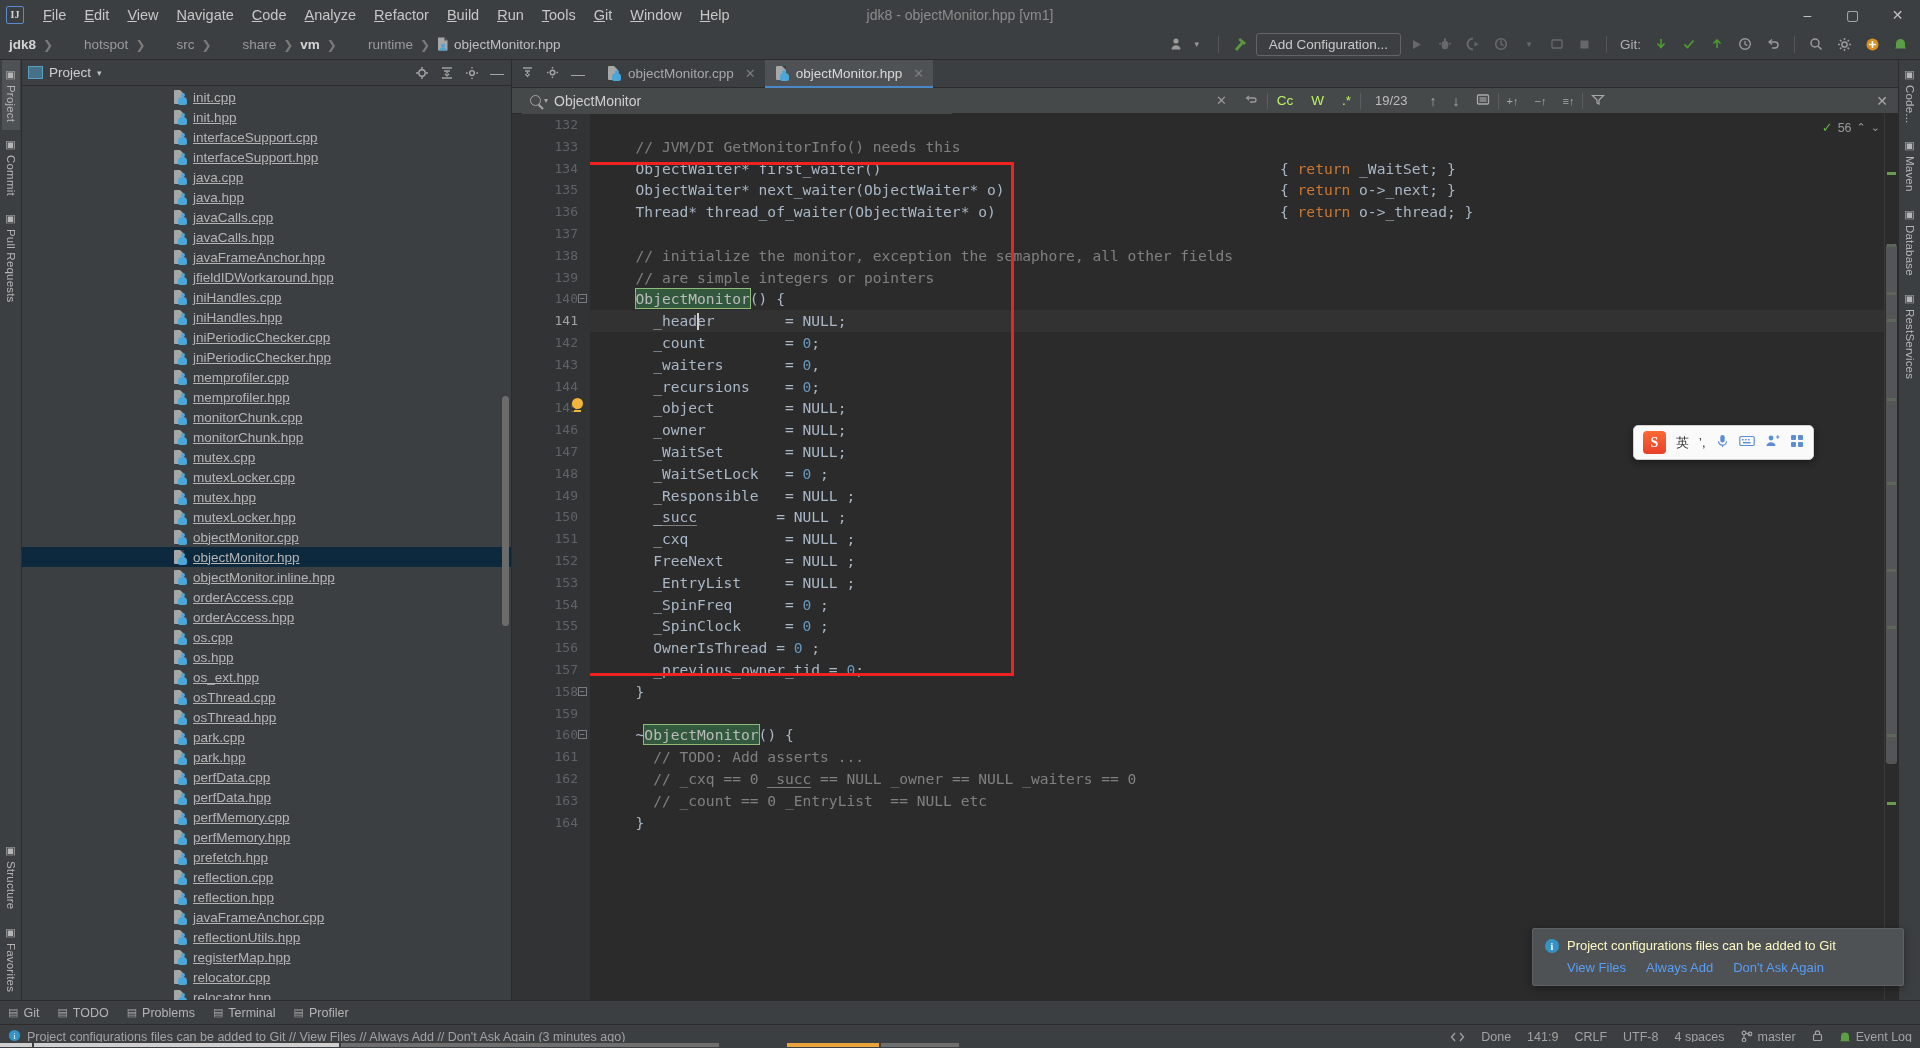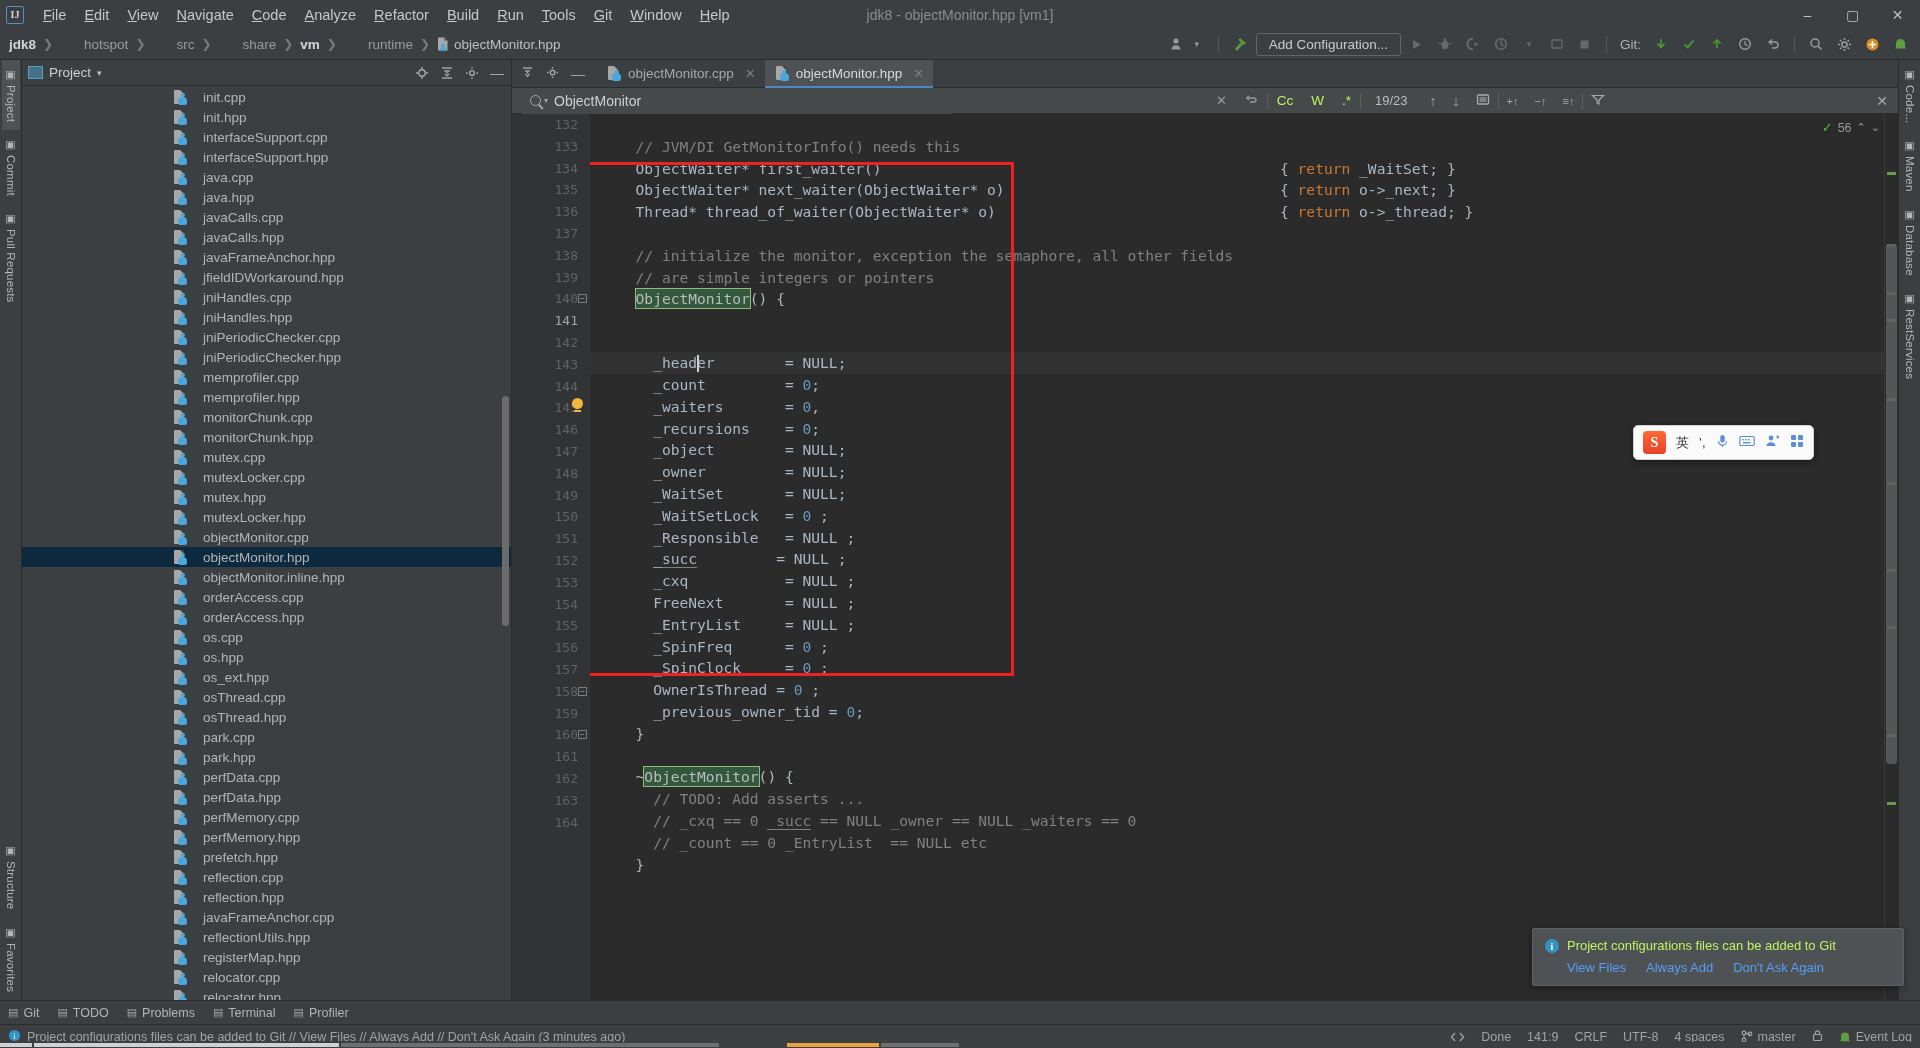--- a/index.html
+++ b/index.html
@@ -38,21 +38,21 @@
   .win-btn {
     width: 45px; height: 29px; display: flex; align-items: center; justify-content: center;
     color: #c0c0c0; font-size: 14px;
   }
 
   
   .toolbar {
     height: 31px; background: #3c3f41; display: flex; align-items: center;
     flex: 0 0 31px; border-bottom: 1px solid #2b2b2b; position: relative;
   }
-  .breadcrumb { display: flex; align-items: flex-start; padding-left: 9px; font-size: 13.5px; }
+  .breadcrumb { display: flex; align-items: flex-end; padding-left: 9px; font-size: 13.5px; }
   .crumb { color: #a9b7c6; white-space: nowrap; }
   .crumb.bold { font-weight: bold; color: #d4d4d4; }
   .crumb.plain { color: #9a9a9a; margin-left: 24px; }
   .crumb-sep { color: #7a7a7a; padding: 0 7px; font-size: 12px; }
   .crumb-file { color: #bfbfbf; display: flex; align-items: center; gap: 5px; }
 
   .tb-right { margin-left: auto; display: flex; align-items: center; gap: 4px; padding-right: 8px; }
   .tb-icon {
     width: 24px; height: 24px; display: flex; align-items: center; justify-content: center;
     color: #9a9a9a; font-size: 13px; border-radius: 3px;
@@ -109,21 +109,21 @@
   .panel-icon-box i { display: block; width: 100%; height: 100%; background: #4f9ac4; opacity:.55; }
   .caret-down { font-size: 9px; color: #c0c0c0; }
   .panel-head-right { margin-left: auto; display: flex; align-items: center; gap: 9px; }
   .ph-icon { width: 16px; height: 16px; color: #a6a6a6; display: flex; align-items: center; justify-content: center; font-size: 13px; }
 
   .tree {
     flex: 1; overflow: hidden; position: relative; padding-top: 1px;
   }
   .tree-row {
     height: 20px; display: flex; align-items: center; padding-left: 152px;
-    font-size: 13.5px; color: #b4b4b4; white-space: nowrap; gap: 16px;
+    font-size: 13.5px; color: #b4b4b4; white-space: nowrap; gap: 6px; text-decoration: underline;
   }
   .tree-row.selected { background: #0d293e; }
   .fileicon {
     width: 13px; height: 15px; position: relative; flex: 0 0 13px;
   }
   .fileicon .pg {
     position: absolute; left: 0; top: 0; width: 10px; height: 14px;
     background: #a7a7a7; border-radius: 1px;
   }
   .fileicon .pg::after {
@@ -214,21 +214,21 @@
   }
 
   .code-area {
     flex: 1; position: relative; background: #2b2b2b; overflow: hidden;
     font-family: "DejaVu Sans Mono", monospace; font-size: 14.6px;
   }
   .code-line {
     height: 21.8px; line-height: 21.8px; white-space: pre; padding-left: 28px;
     position: relative;
   }
-  .code-line.highlight { background: #323232; margin-top: 42px; }
+  .code-line.highlight { background: #323232; }
   .cmt { color: #808080; }
   .kw  { color: #cc7832; }
   .num { color: #6897bb; }
   .id  { color: #a9b7c6; }
   .punct { color: #a9b7c6; }
   .rhs { position: absolute; }
 
   .sel-token {
     background: #32593d; outline: 1px solid #8fba7a; padding: 1px 0;
   }
@@ -279,21 +279,21 @@
     position: absolute; background: #4e5254; border: 1px solid #5e6264;
     padding: 9px 14px 10px 12px; z-index: 35; border-radius: 2px;
     box-shadow: 0 2px 9px rgba(0,0,0,.4);
   }
   .notif-row { display: flex; align-items: flex-start; gap: 8px; }
   .notif-i {
     width: 14px; height: 14px; border-radius: 50%; background: #3592c4; color: #fff;
     font-size: 10px; font-weight: bold; display: flex; align-items: center; justify-content: center;
     flex: 0 0 14px; margin-top: 1px; font-family: "Liberation Serif", serif;
   }
-  .notif-txt { font-size: 13px; color: #bef264; }
+  .notif-txt { font-size: 13px; color: #fef9c3; }
   .notif-links { display: flex; gap: 20px; margin-top: 7px; padding-left: 22px; }
   .notif-link { font-size: 13px; color: #589df6; }
 
   
   .statusbar {
     height: 24px; flex: 0 0 24px; background: #3c3f41; display: flex; align-items: center;
     border-top: 1px solid #2b2b2b; font-size: 12.5px; color: #a2a2a2; padding: 0 8px;
   }
   .sb-left { display: flex; align-items: center; gap: 6px; }
   .sb-right { margin-left: auto; display: flex; align-items: center; gap: 16px; }

